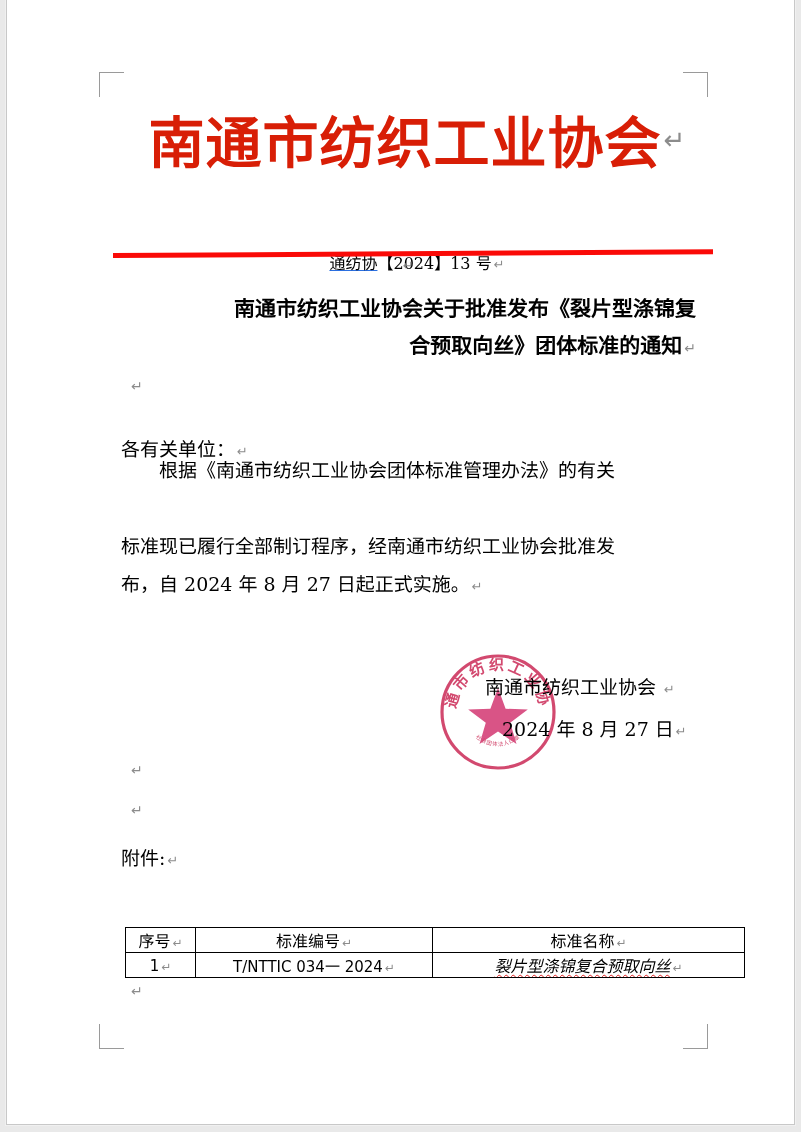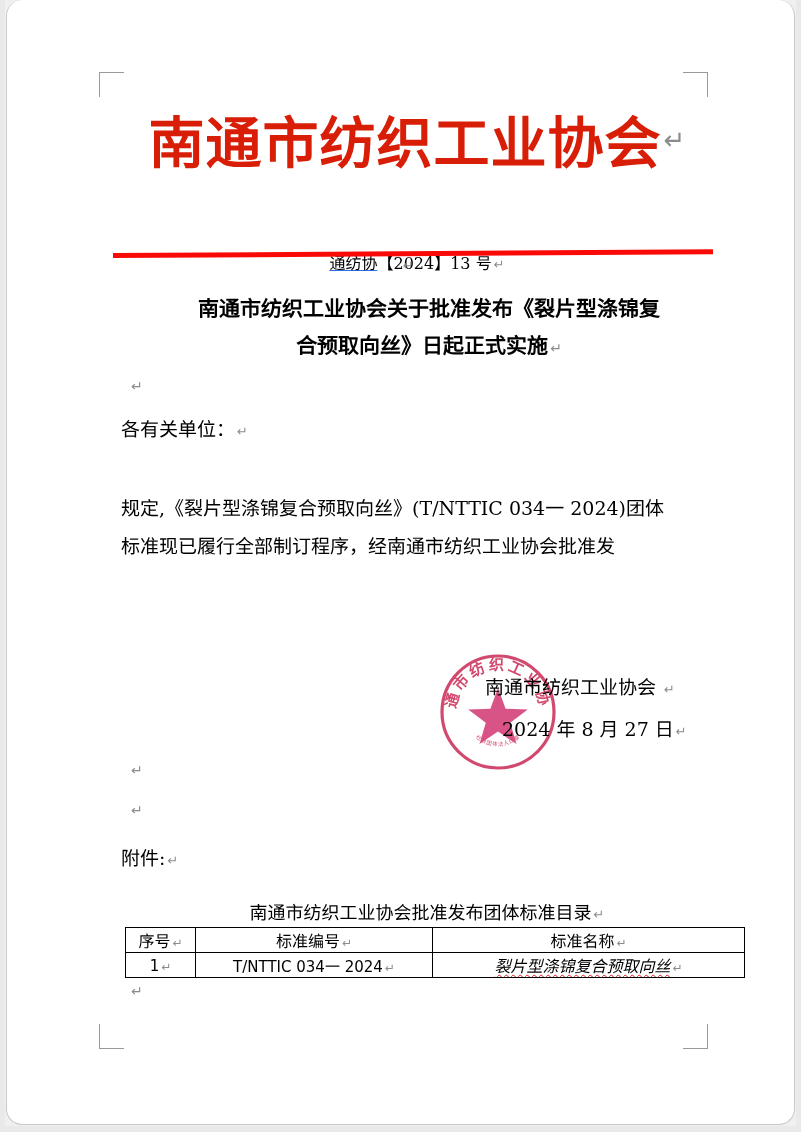--- a/index.html
+++ b/index.html
@@ -22,21 +22,20 @@
     left: 6px;
     top: 0;
     width: 789px;
     height: 1125px;
     background: #ffffff;
     border-left: 1px solid #c8c8c8;
     border-right: 1px solid #c8c8c8;
     border-bottom: 1px solid #c8c8c8;
     box-sizing: border-box;
     overflow: hidden;
-    border-radius: 16px;
   }
   #gutter-left {
     position: absolute; left: 0; top: 0; width: 5px; height: 1132px;
     background: #e9e9e9;
   }
   #gutter-right {
     position: absolute; left: 796px; top: 0; width: 5px; height: 1132px;
     background: #e9e9e9;
   }
   #below-page {
@@ -123,24 +122,24 @@
   #rule-pil {
     position: absolute;
     left: 396px;
     top: 258px;
     font-size: 13px;
   }
 
   
   #title {
     position: absolute;
-    left: 132px;
+    left: 109px;
     top: 290px;
     width: 580px;
-    text-align: center;
+    text-align: right;
     font-size: 21px;
     font-weight: 700;
     line-height: 37px;
     color: #000;
   }
   #title .pil { font-size: 14px; font-weight: 400; }
 
   
   .para {
     position: absolute;
@@ -252,34 +251,37 @@
 
   <div id="docnum">
     <span class="spell">通纺协</span><span>【2024】13 号</span><span class="pil">↵</span>
   </div>
 
   <div id="redrule"></div>
   <div id="rule-pil" class="pil-only">↵</div>
 
   <div id="title">
     <span>南通市纺织工业协会关于批准发布《裂片型涤锦复</span><br>
-    <span>合预取向丝》日起正式实施</span><span class="pil">↵</span>
+    <span>合预取向丝》团体标准的通知</span><span class="pil">↵</span>
   </div>
 
   <div class="blank-pil" style="top:378px">↵</div>
 
-  <div class="para" style="top:410px">
+  <div class="para" style="top:430px">
     <span>各有关单位：</span><span class="pil">↵</span>
   </div>
 
-  <div class="para" style="top:489px">
-    <span>规定,《裂片型涤锦复合预取向丝》(T/NTTIC 034一  2024)团体</span>
+  <div class="para indent" style="top:451px">
+    <span>根据《南通市纺织工业协会团体标准管理办法》的有关</span>
   </div>
   <div class="para" style="top:527px">
     <span>标准现已履行全部制订程序，经南通市纺织工业协会批准发</span>
+  </div>
+  <div class="para" style="top:565px">
+    <span>布，自 2024 年 8 月 27 日起正式实施。</span><span class="pil">↵</span>
   </div>
 
 
   <svg id="seal" viewBox="0 0 120 120">
     <defs>
       <path id="arcTop" d="M 18,60 A 42,42 0 0 1 102,60" fill="none"></path>
       <path id="arcBot" d="M 26,60 A 34,34 0 0 0 94,60" fill="none"></path>
     </defs>
     <circle cx="60" cy="60" r="56" fill="none" stroke="#cf3a63" stroke-width="3.2"></circle>
 
@@ -301,23 +303,20 @@
     <span>2024 年 8 月 27 日</span><span class="pil">↵</span>
   </div>
 
   <div class="blank-pil" style="top:762px">↵</div>
   <div class="blank-pil" style="top:802px">↵</div>
 
   <div id="attach-label">
     <span>附件:</span><span class="pil">↵</span>
   </div>
 
-  <div id="table-caption">
-    <span>南通市纺织工业协会批准发布团体标准目录</span><span class="pil">↵</span>
-  </div>
 
   <table id="std-table">
     <tbody>
       <tr>
         <td class="c1"><span>序号</span><span class="pil">↵</span></td>
         <td class="c2"><span>标准编号</span><span class="pil">↵</span></td>
         <td class="c3"><span>标准名称</span><span class="pil">↵</span></td>
       </tr>
       <tr>
         <td class="c1"><span class="latin">1</span><span class="pil">↵</span></td>

